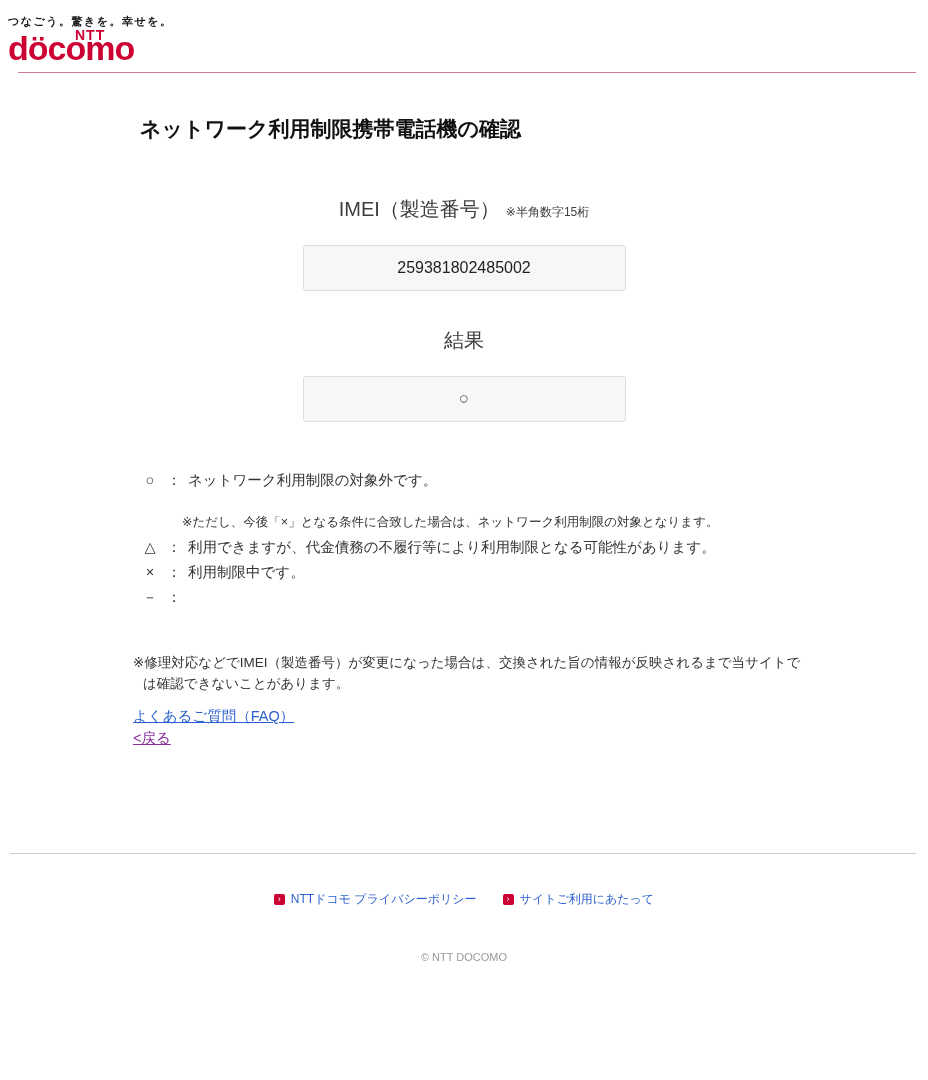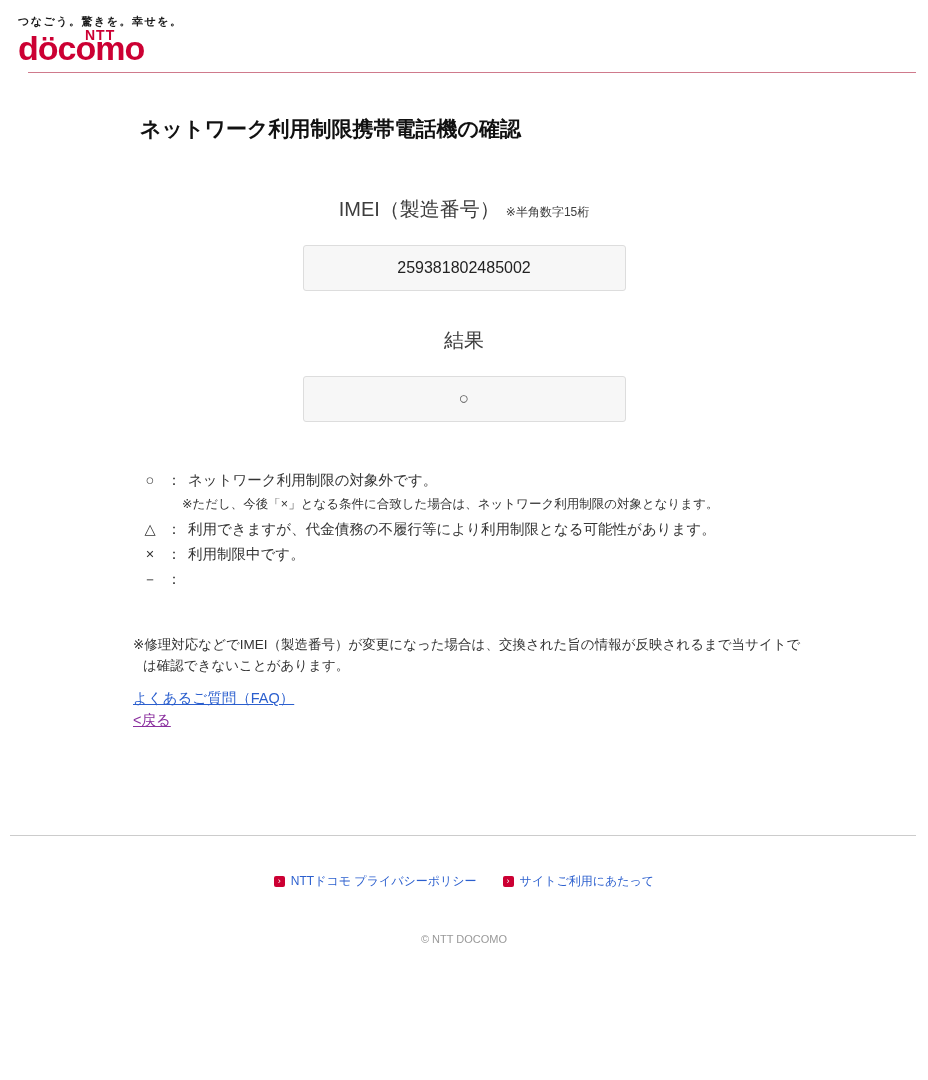--- a/index.html
+++ b/index.html
@@ -6,21 +6,21 @@
   html, body { margin: 0; padding: 0; }
   body {
     width: 928px;
     min-height: 1080px;
     background: #ffffff;
     color: #333;
     font-family: "Liberation Sans", "DejaVu Sans", sans-serif;
   }
 
   
-  .header { padding: 14px 0 0 18px; }
+  .header { padding: 14px 0 0 8px; }
   .tagline {
     font-size: 11px;
     font-weight: bold;
     color: #1a1a1a;
     letter-spacing: 1.5px;
   }
   .logo {
     position: relative;
     display: inline-block;
     margin-top: 2px;
@@ -93,21 +93,21 @@
     color: #333;
   }
   .legend-row {
     display: flex;
     align-items: flex-start;
     line-height: 25px;
   }
   .legend-symbol { width: 20px; text-align: center; flex: 0 0 20px; }
   .legend-sep { width: 28px; text-align: center; flex: 0 0 28px; }
   .legend-subnote {
-    margin: 0 0 2px 42px;
+    margin: 18px 0 2px 42px;
     font-size: 12.5px;
     line-height: 22px;
     color: #333;
   }
 
   
   .note {
     margin: 42px 20px 12px 133px;
     font-size: 13.5px;
     line-height: 21px;

